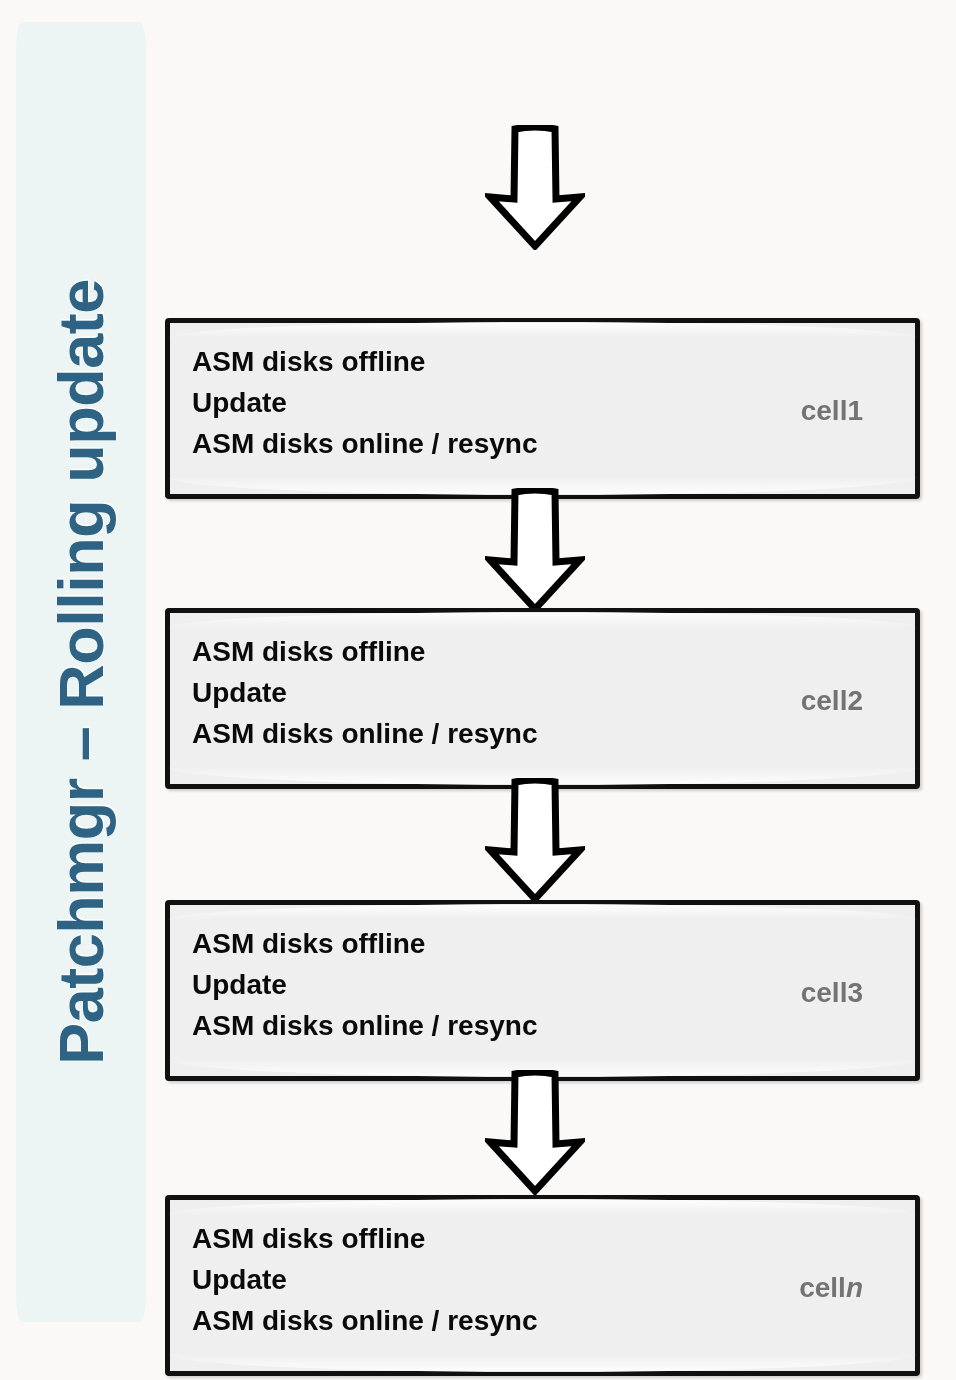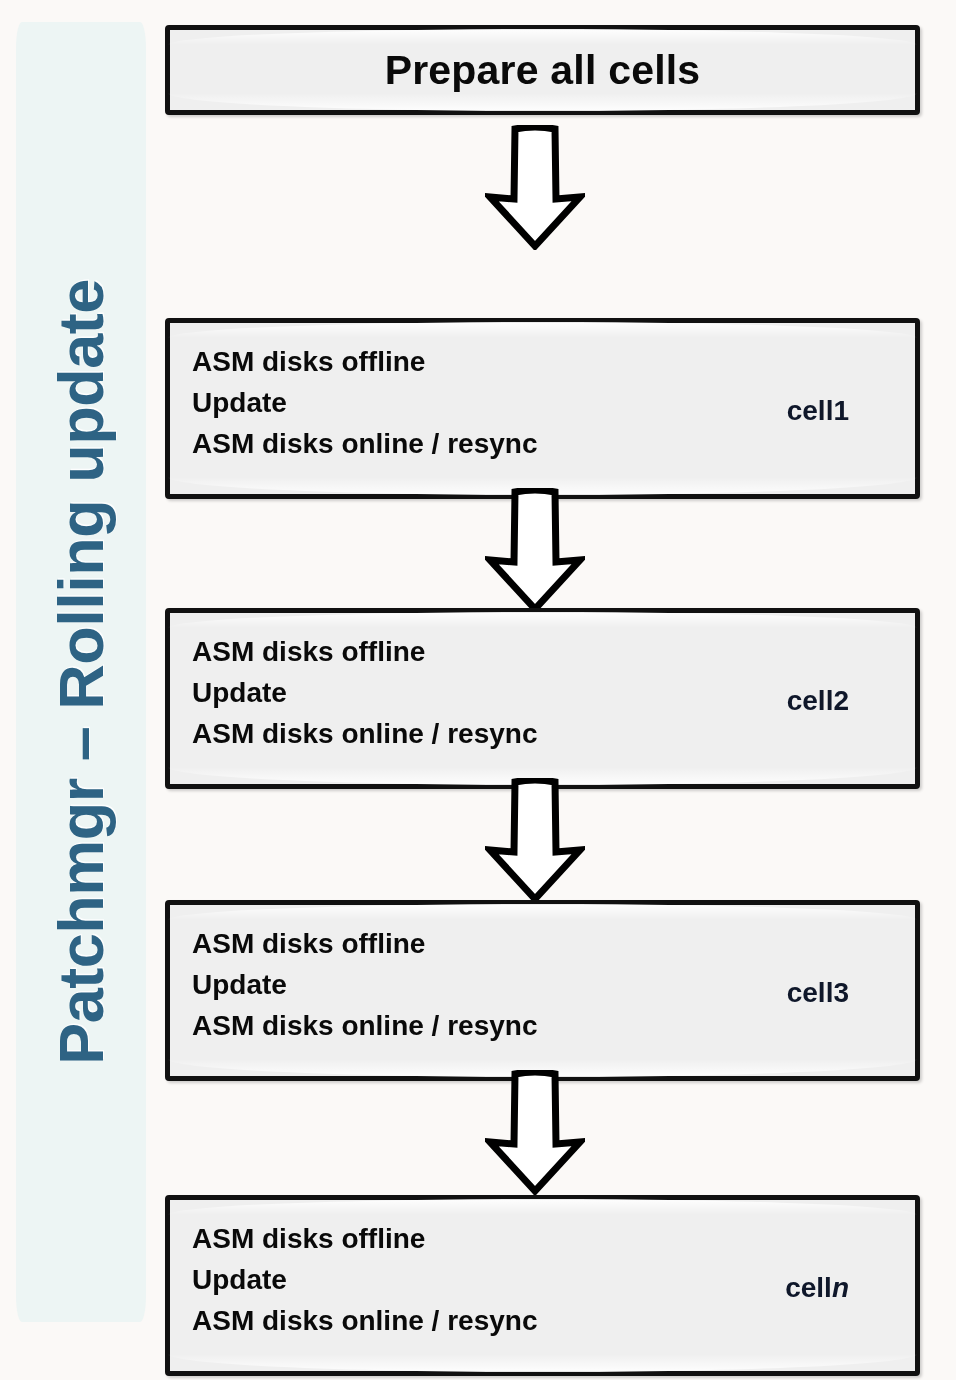--- a/index.html
+++ b/index.html
@@ -115,26 +115,26 @@
   }
   .cell-lines .line {
     font-size: 28px;
     font-weight: bold;
     color: #0A0A0A;
     line-height: 41px;
     white-space: nowrap;
   }
   .cell-tag {
     position: absolute;
-    right: 66px;
+    right: 52px;
     top: 72px;
     z-index: 2;
     font-size: 28px;
     font-weight: bold;
-    color: #0f172a;
+    color: #737373;
     white-space: nowrap;
   }
   .cell-tag .suffix-italic { font-style: italic; }
 
   
   .flow-arrow {
     position: absolute;
     left: 320px;
     width: 100px;
     height: 125px;
@@ -144,23 +144,20 @@
 </head>
 <body>
 
 <div id="side-band"></div>
 <div id="side-title-wrap">
   <div id="side-title">Patchmgr – Rolling update</div>
 </div>
 
 <div id="flow">
 
-  <div id="box-prepare" class="node-box">
-    <span class="title-text">Prepare all cells</span>
-  </div>
 
   <div class="flow-arrow" style="top:125px;">
     <svg viewBox="0 0 100 125" preserveAspectRatio="none" aria-hidden="true">
       <path d="M 30 4 Q 50 0 70 4 L 71 74 L 95 72 L 50 121 L 5 72 L 29 74 Z" fill="#FFFFFF" stroke="#000000" stroke-width="7" stroke-linejoin="miter"></path>
     </svg>
   </div>
 
   <div class="node-box cell-box" style="top:318px;">
     <div class="cell-lines">
       <div class="line">ASM disks offline</div>

